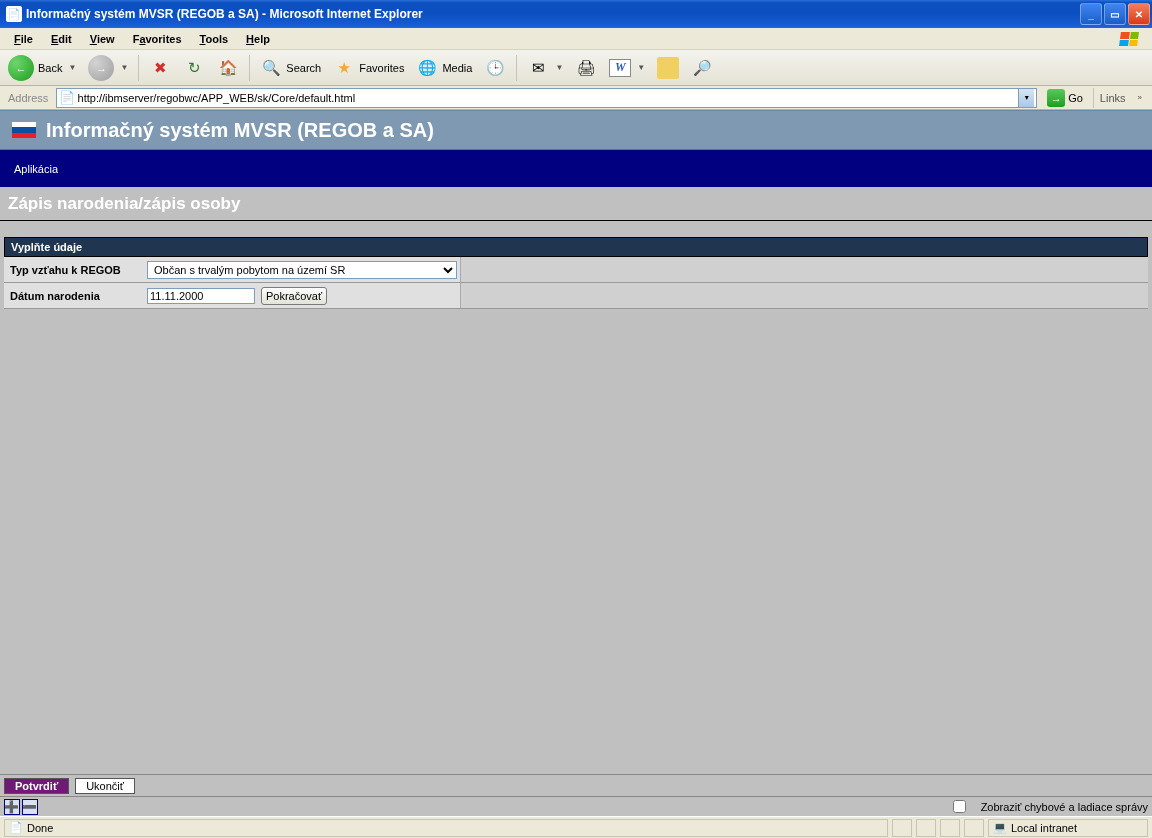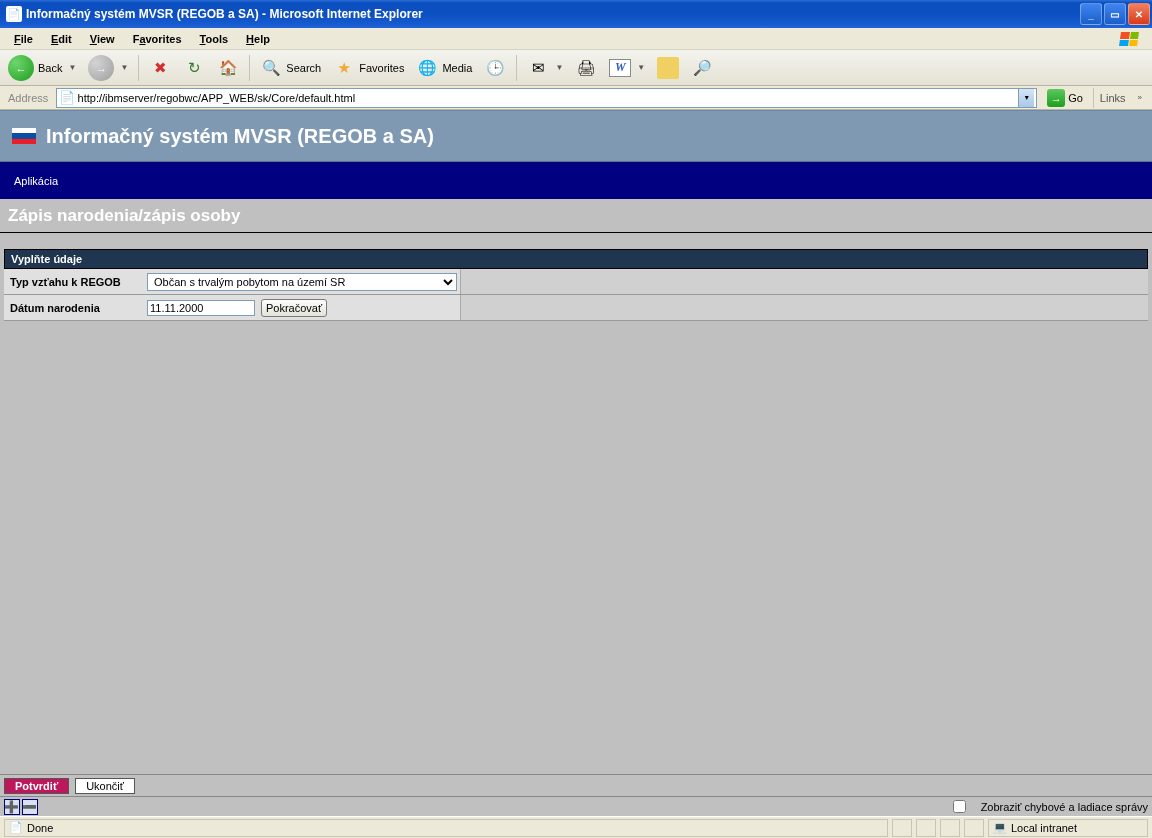--- a/index.html
+++ b/index.html
@@ -122,21 +122,21 @@
 .links-lbl { padding: 0 6px; color: #555; border-left: 1px solid #c8c4b4; height: 20px; display: flex; align-items: center; gap: 12px;}
 
 .page-content {
   flex: 1;
   display: flex;
   flex-direction: column;
   background: #c0c0c0;
   overflow: hidden;
 }
 .app-header {
-  height: 52px;
+  height: 40px;
   background: #7f99b3;
   border-top: 1px solid #6b88a4;
   border-bottom: 1px solid #5a7490;
   display: flex;
   align-items: center;
   padding: 4px 12px;
   gap: 10px;
 }
 .flag { width: 24px; height: 16px; background: linear-gradient(to bottom, #fff 33%, #0b4ea2 33%, #0b4ea2 66%, #ee1c25 66%); position: relative; }
 .app-title { color: #fff; font-size: 20px; font-weight: bold; }
@@ -225,21 +225,21 @@
   align-items: center;
   padding: 2px 4px;
   gap: 6px;
   border-top: 1px solid #888;
 }
 .bbtn {
   border: 1px solid #555;
   padding: 1px 10px;
   font: inherit;
 }
-.bbtn.green { background: #be185d; color: #fff; font-weight: bold; text-align: right; }
+.bbtn.green { background: #701a75; color: #fff; font-weight: bold; text-align: right; }
 .bbtn.white { background: #fff; }
 
 .control-bar {
   height: 20px;
   background: #c0c0c0;
   display: flex;
   align-items: center;
   padding: 0 4px;
   border-top: 1px solid #888;
 }

